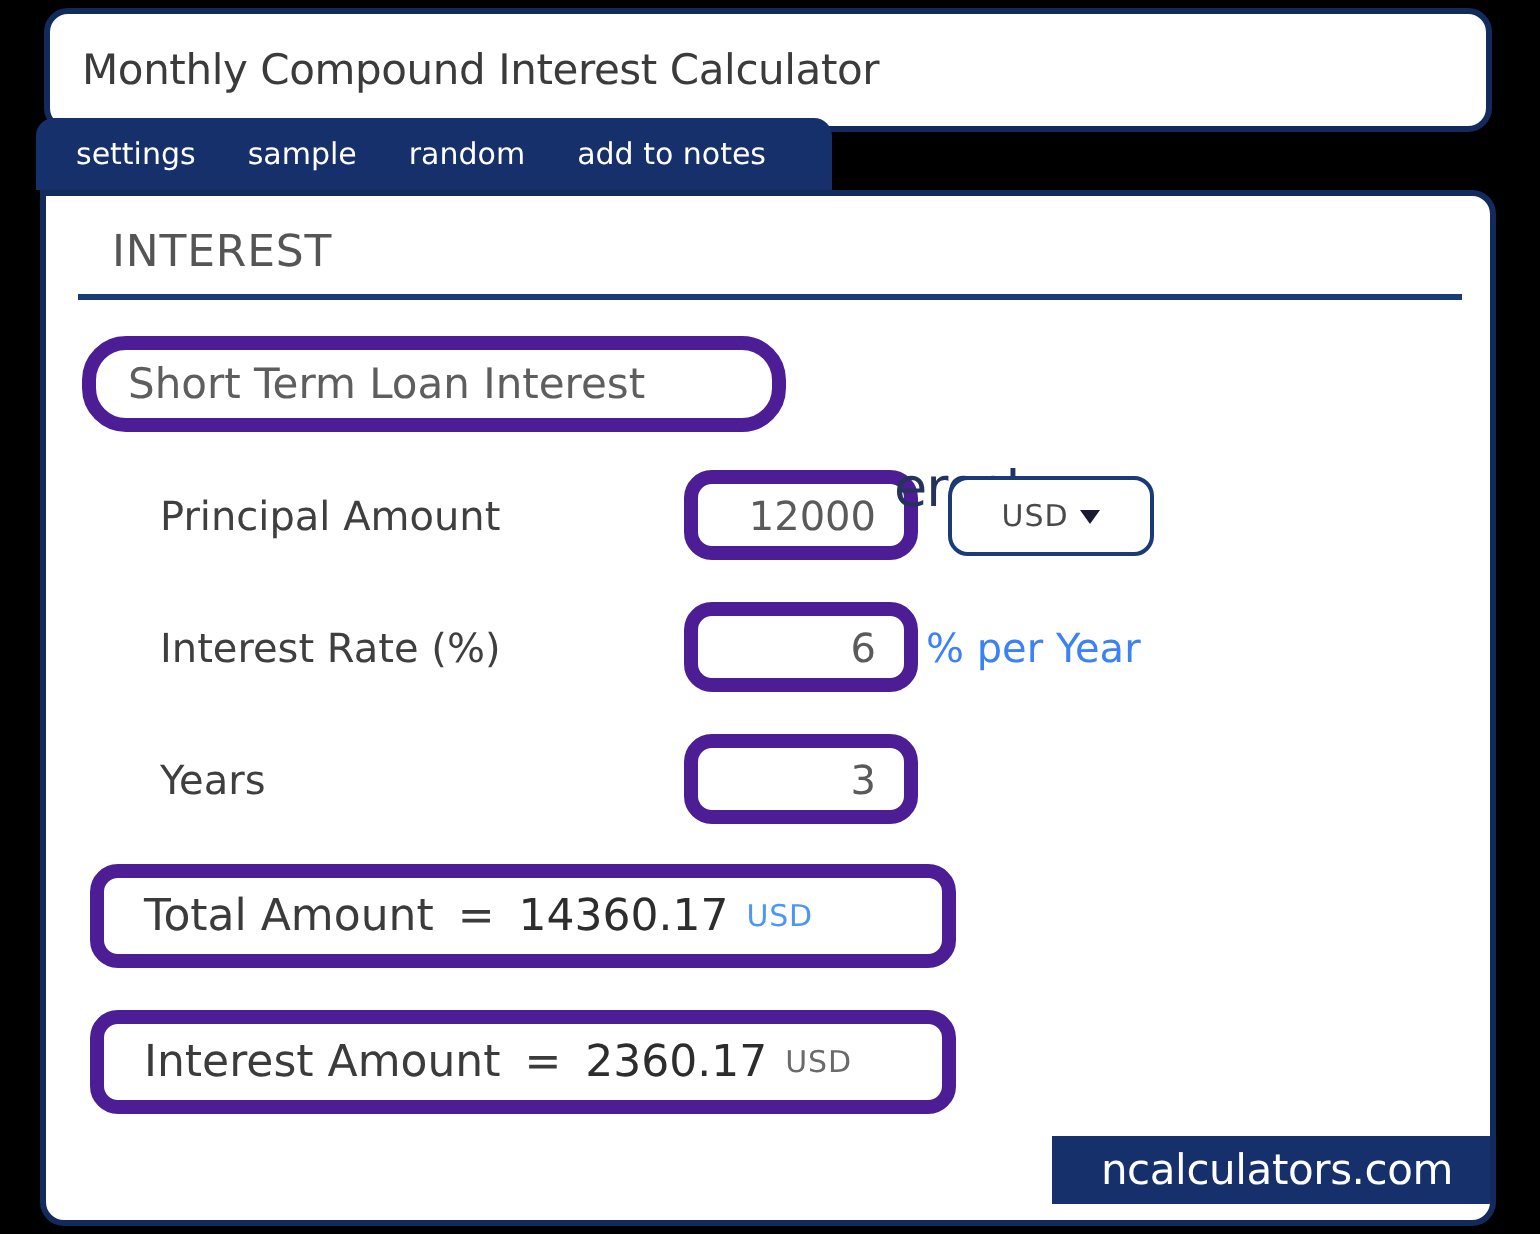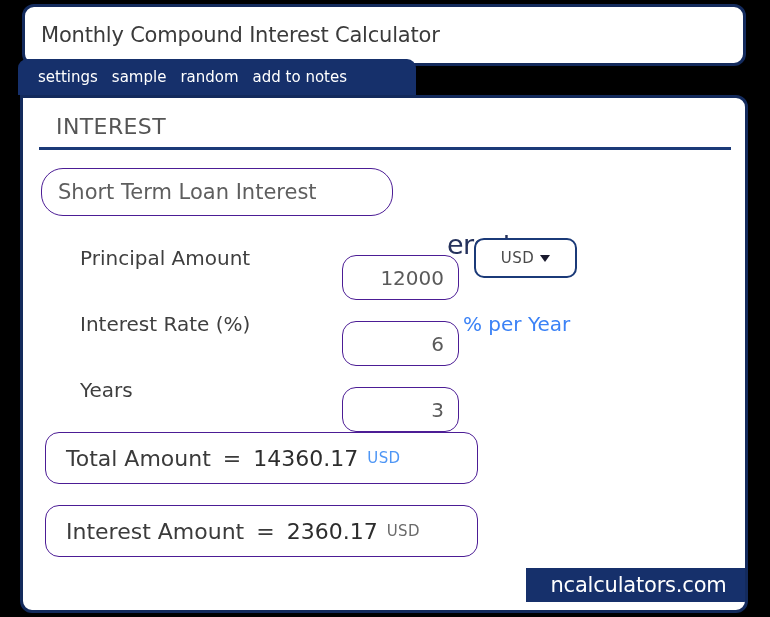--- a/index.html
+++ b/index.html
@@ -44,21 +44,21 @@
     top: 59px;
     width: 398px;
     height: 36px;
     box-sizing: border-box;
     background: #16306b;
     border-top-left-radius: 9px;
     border-top-right-radius: 9px;
     display: flex;
     align-items: center;
     padding-left: 20px;
-    gap: 14px;
+    gap: 26px;
   }
   .tab-item {
     color: #ffffff;
     font-size: 15px;
     line-height: 1;
     white-space: nowrap;
     cursor: pointer;
   }
 
   
@@ -92,21 +92,21 @@
   .section-head-text {
     font-size: 22px;
     color: #555555;
     letter-spacing: 0.4px;
   }
 
   
   .pill {
     box-sizing: border-box;
     background: #ffffff;
-    border: 1px solid #4c1d95;
+    border: 7px solid #4c1d95;
     border-radius: 22px;
     display: flex;
     align-items: center;
   }
 
   .select-left {
     position: absolute;
     left: 18px;
     top: 70px;
     width: 352px;
@@ -138,21 +138,20 @@
   .row-label.years     { left: 57px; top: 280px; }
 
   .input-pill {
     position: absolute;
     left: 319px;
     width: 117px;
     height: 45px;
     border-radius: 14px;
     justify-content: flex-end;
     padding-right: 14px;
-    margin-top: 20px;
   }
   .input-pill.principal { top: 137px; }
   .input-pill.rate      { top: 203px; }
   .input-pill.years     { top: 269px; }
   .input-value {
     font-size: 20px;
     color: #5a5a5a;
   }
 
   

